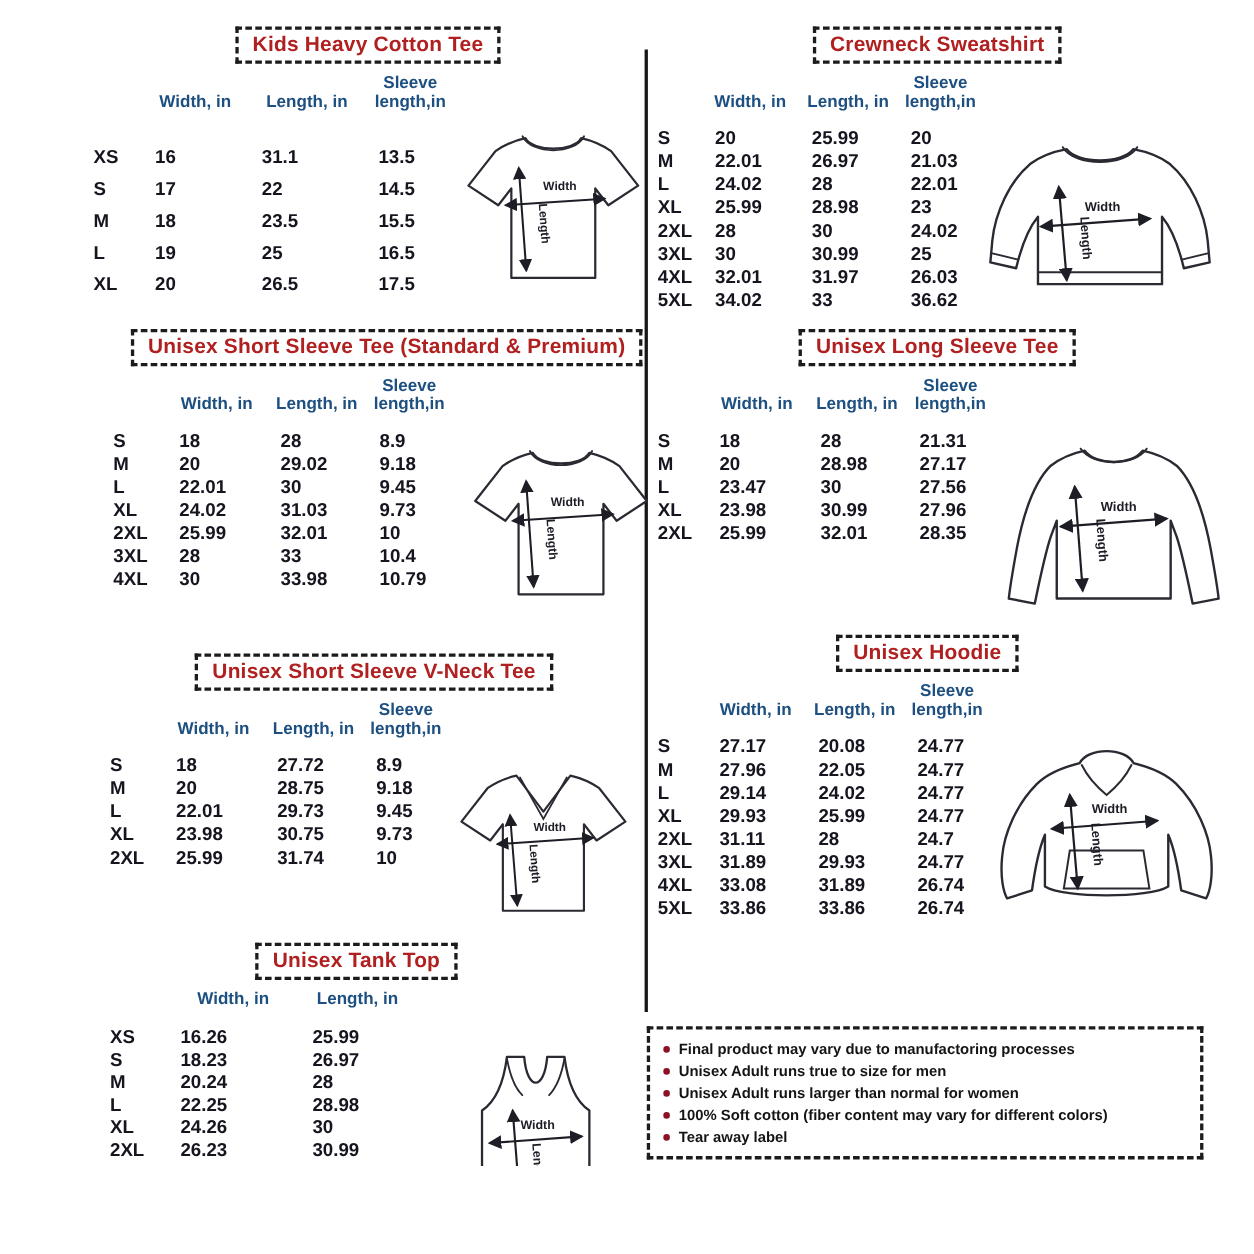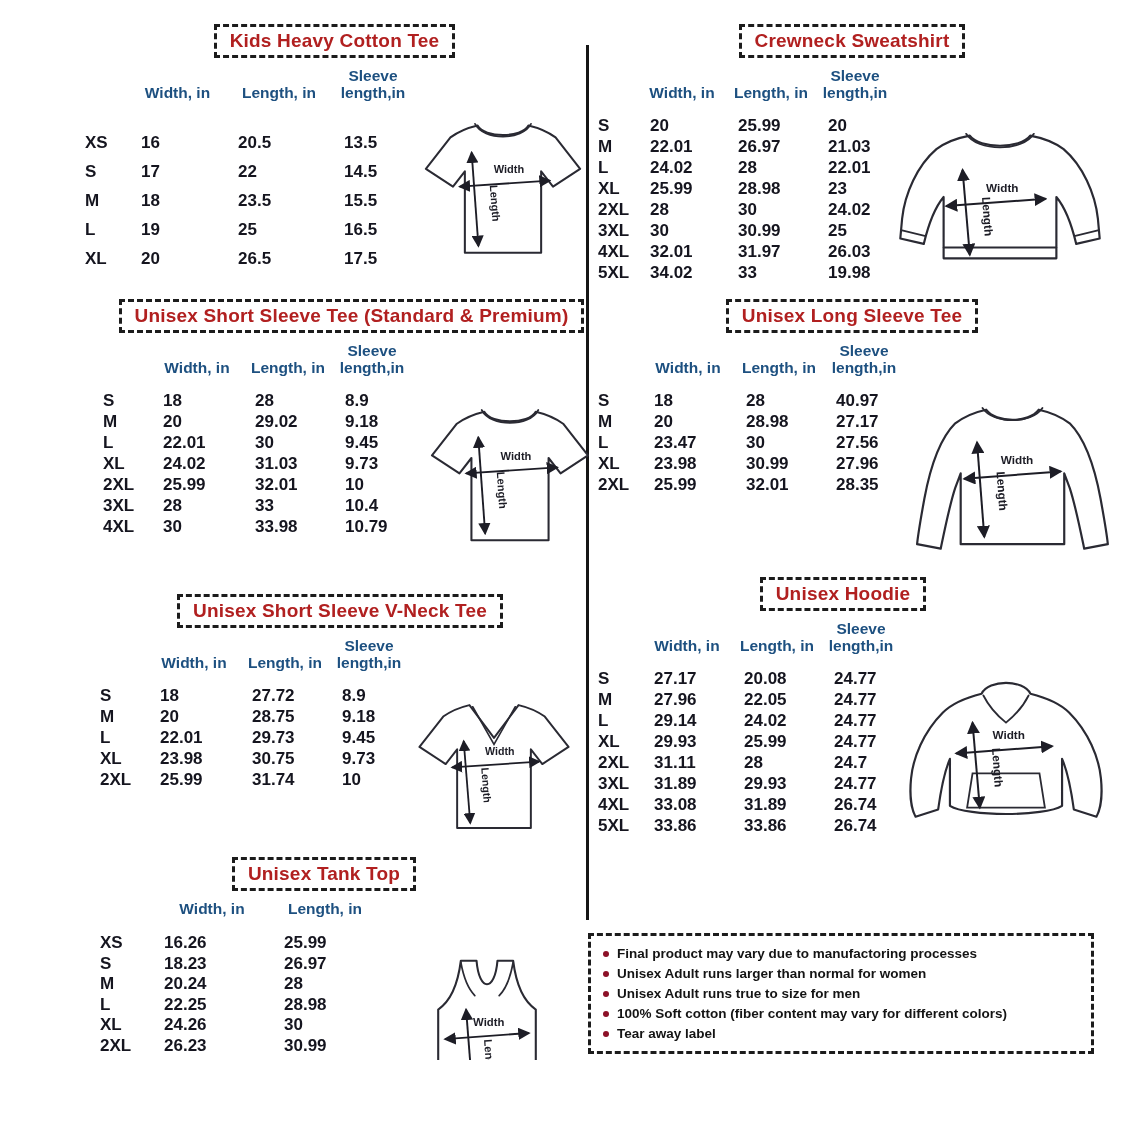--- a/index.html
+++ b/index.html
@@ -56,21 +56,21 @@
           <span class="hcell size"></span>
           <span class="hcell">Width, in</span>
           <span class="hcell">Length, in</span>
           <span class="hcell sleeve">Sleeve length,in</span>
         </div>
         <div class="tbody rows-roomy">
 
             <div class="trow">
               <span class="cell size">XS</span>
               <span class="cell">16</span>
-              <span class="cell">20.5</span>
+              <span class="cell">31.1</span>
               <span class="cell">13.5</span>
             </div>
 
             <div class="trow">
               <span class="cell size">S</span>
               <span class="cell">17</span>
               <span class="cell">22</span>
               <span class="cell">14.5</span>
             </div>
 
@@ -167,21 +167,21 @@
               <span class="cell size">4XL</span>
               <span class="cell">32.01</span>
               <span class="cell">31.97</span>
               <span class="cell">26.03</span>
             </div>
 
             <div class="trow">
               <span class="cell size">5XL</span>
               <span class="cell">34.02</span>
               <span class="cell">33</span>
-              <span class="cell">19.98</span>
+              <span class="cell">36.62</span>
             </div>
           </div>
       </div>
       <svg class="garment" width="212" viewBox="0 0 235 185" style="margin-top:56px">
         <path class="outline" d="M84,14 C68,17 55,23 47,29 C26,47 12,78 9,106 L7,128 L33,134 C38,113 45,94 55,82 L55,150 L180,150 L180,82 C190,94 197,113 202,134 L228,128 L226,106 C223,78 209,47 188,29 C180,23 167,17 151,14 C140,29 95,29 84,14 Z"></path>
         <path class="detail" d="M80,12 C92,32 143,32 155,12"></path>
         <path class="detail" d="M55,138 L180,138"></path>
         <path class="detail" d="M9,119 L34,125"></path>
         <path class="detail" d="M226,119 L201,125"></path>
         <g>
@@ -278,21 +278,21 @@
           <span class="hcell">Width, in</span>
           <span class="hcell">Length, in</span>
           <span class="hcell sleeve">Sleeve length,in</span>
         </div>
         <div class="tbody">
 
             <div class="trow">
               <span class="cell size">S</span>
               <span class="cell">18</span>
               <span class="cell">28</span>
-              <span class="cell">40.97</span>
+              <span class="cell">21.31</span>
             </div>
 
             <div class="trow">
               <span class="cell size">M</span>
               <span class="cell">20</span>
               <span class="cell">28.98</span>
               <span class="cell">27.17</span>
             </div>
 
             <div class="trow">
@@ -539,26 +539,26 @@
 
   <div class="notes-box" style="left:588px;top:933px;width:476px">
 
       <div class="note-item">
         <span class="bullet"></span>
         <span>Final product may vary due to manufactoring processes</span>
       </div>
 
       <div class="note-item">
         <span class="bullet"></span>
-        <span>Unisex Adult runs larger than normal for women</span>
+        <span>Unisex Adult runs true to size for men</span>
       </div>
 
       <div class="note-item">
         <span class="bullet"></span>
-        <span>Unisex Adult runs true to size for men</span>
+        <span>Unisex Adult runs larger than normal for women</span>
       </div>
 
       <div class="note-item">
         <span class="bullet"></span>
         <span>100% Soft cotton (fiber content may vary for different colors)</span>
       </div>
 
 
       <div class="note-item">
         <span class="bullet"></span>

